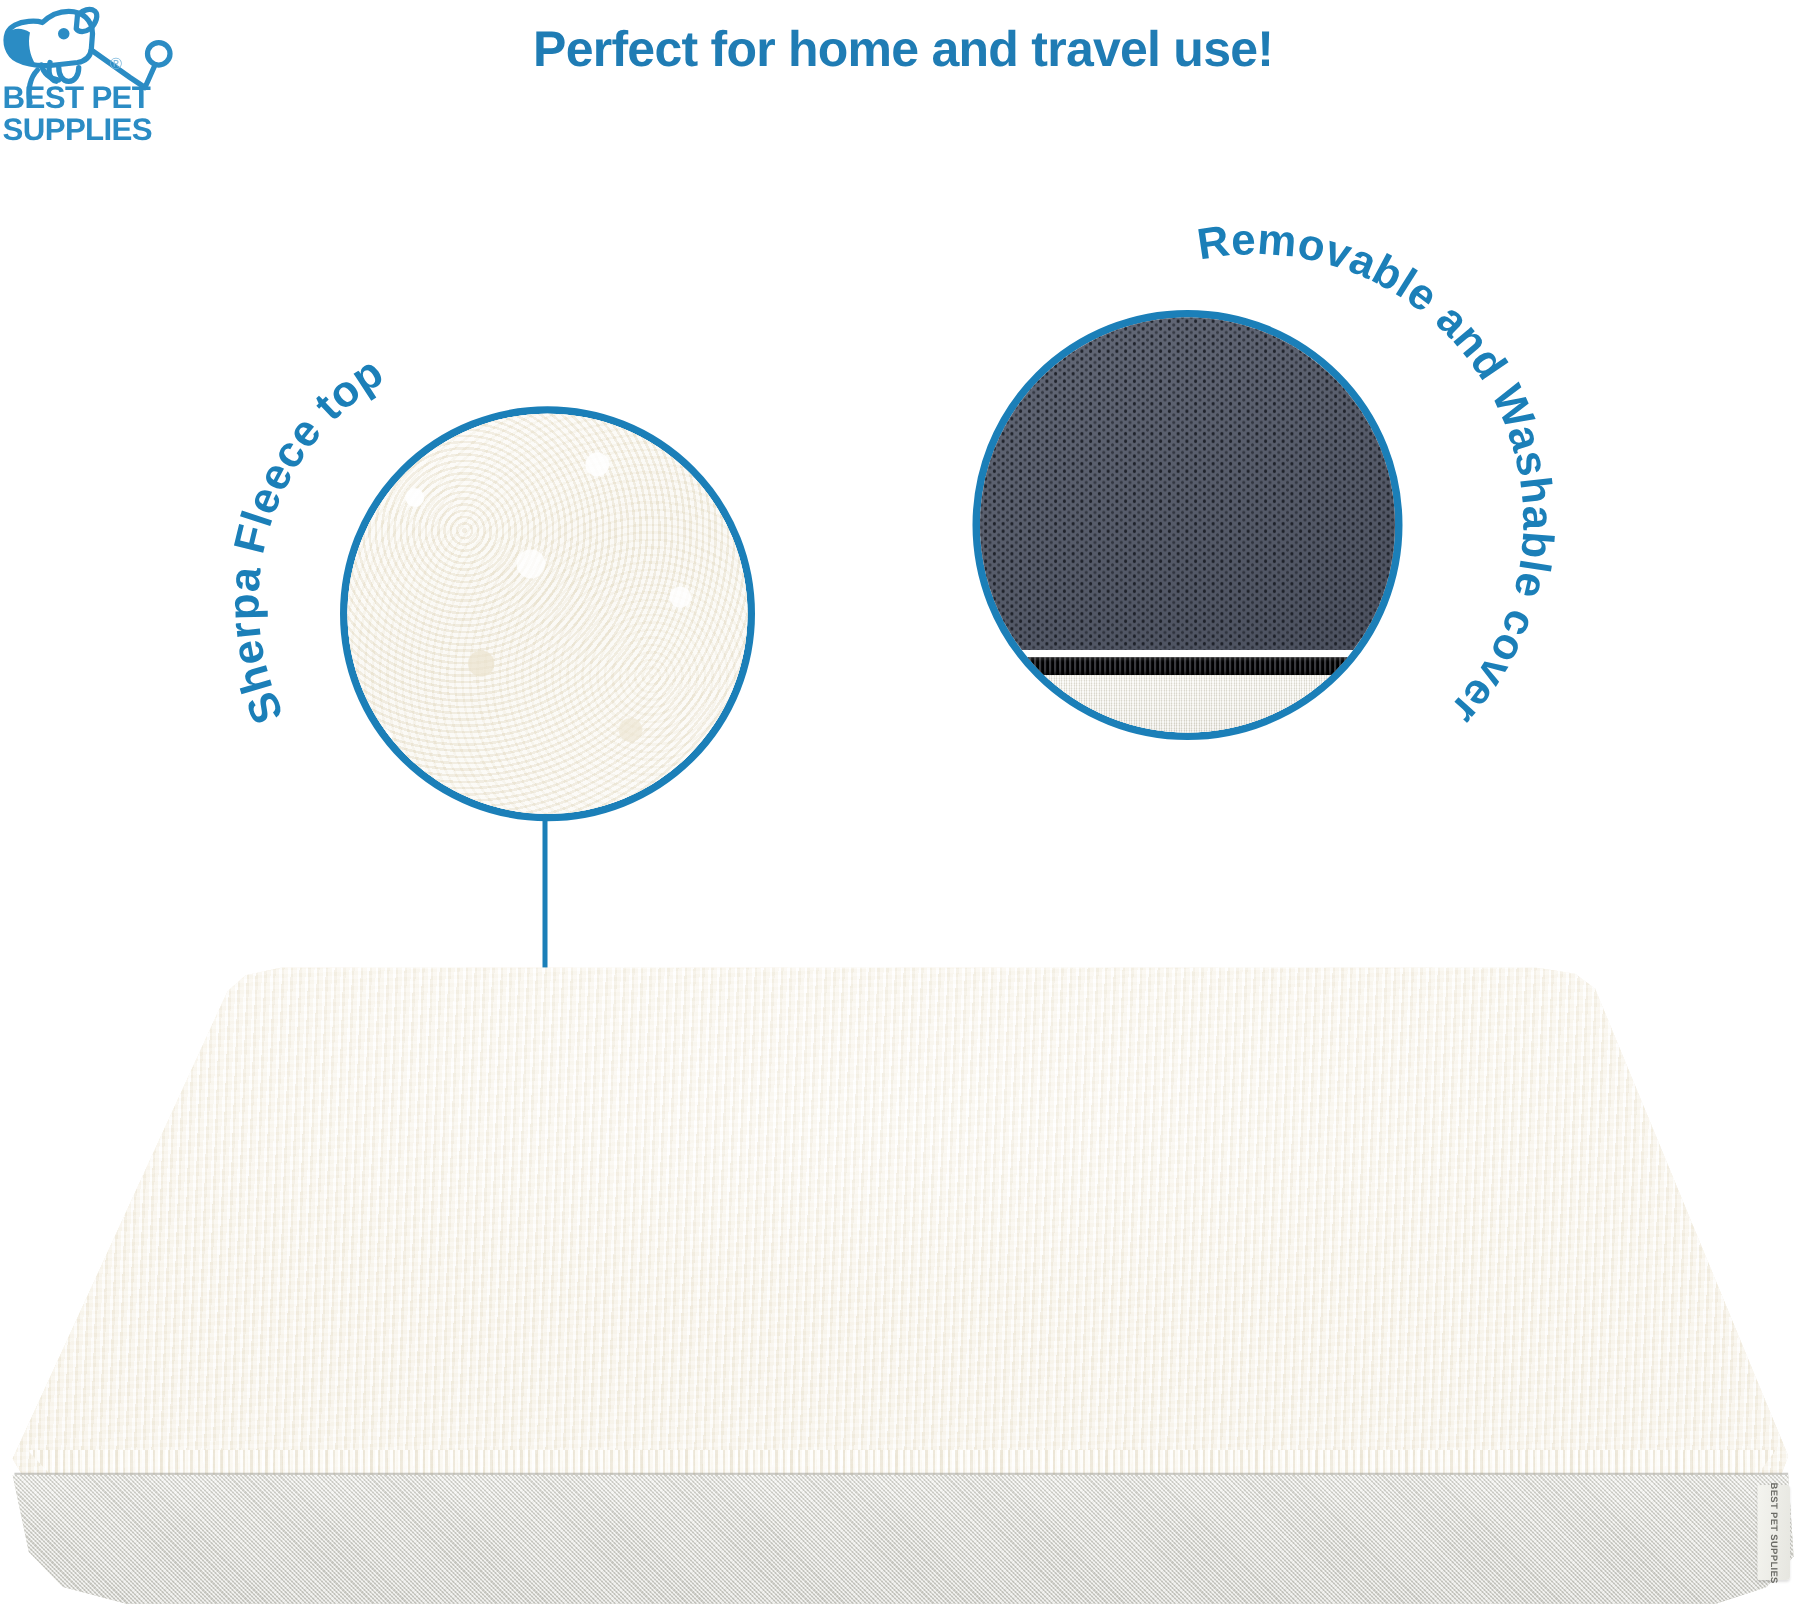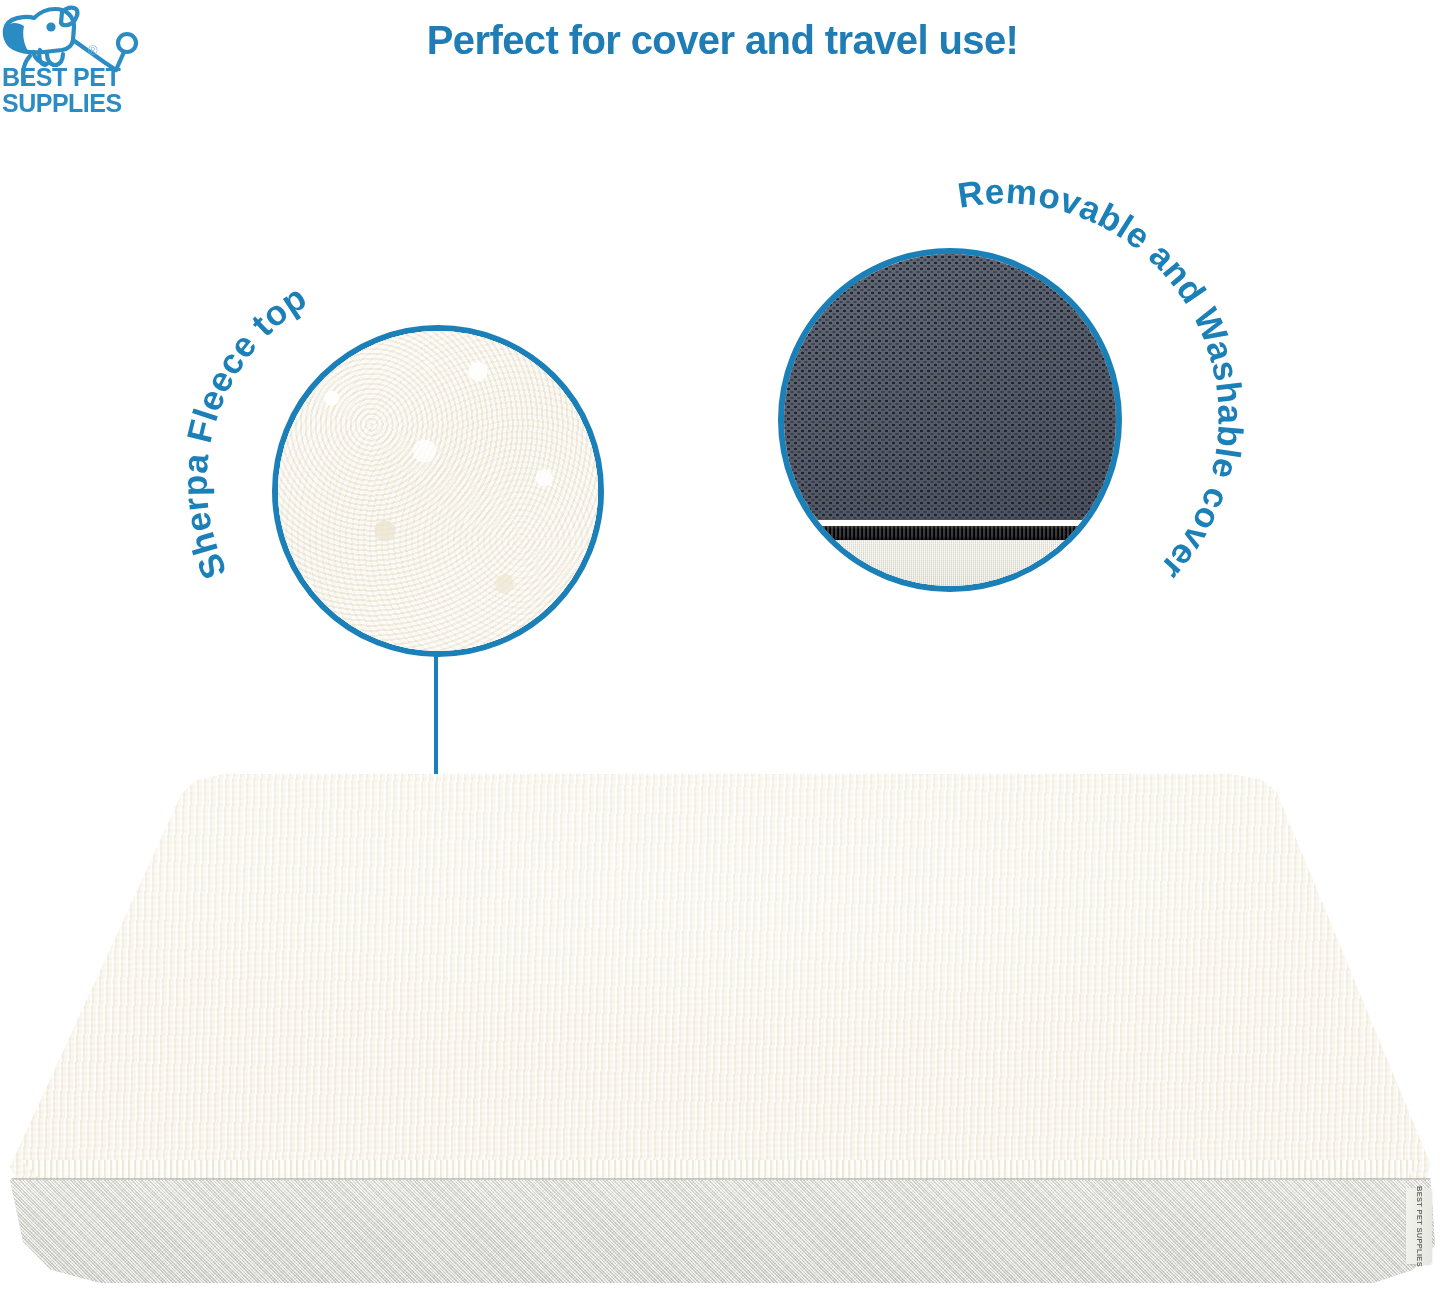--- a/index.html
+++ b/index.html
@@ -289,21 +289,21 @@
 
         <path d="M116 70 L124 52"></path>
         <circle cx="127" cy="43" r="9"></circle>
       </g>
       <text x="88" y="55" font-family="Liberation Sans, sans-serif" font-size="13" fill="#7fb9dd">®</text>
       <text x="2" y="86" font-family="Liberation Sans, sans-serif" font-size="25" font-weight="bold" fill="#2b8cc4" letter-spacing="-0.5">BEST PET</text>
       <text x="2" y="112" font-family="Liberation Sans, sans-serif" font-size="25" font-weight="bold" fill="#2b8cc4" letter-spacing="-0.5">SUPPLIES</text>
     </svg>
   </div>
 
-  <div id="headline">Perfect for cover and travel use!</div>
+  <div id="headline">Perfect for home and travel use!</div>
 
   <div class="callout" style="left:272px; top:325px; width:332px; height:332px;">
     <div class="callout-ring" style="width:332px; height:332px;">
       <div class="swatch sherpa-swatch"></div>
     </div>
   </div>
   <svg class="curved-label" style="left:172px; top:225px; width:532px; height:532px;" viewBox="0 0 532 532" xmlns="http://www.w3.org/2000/svg">
     <defs>
       <path id="arc-sherpa" d="M 60 356 A 206 206 0 0 1 300 60" fill="none"></path>
     </defs>

